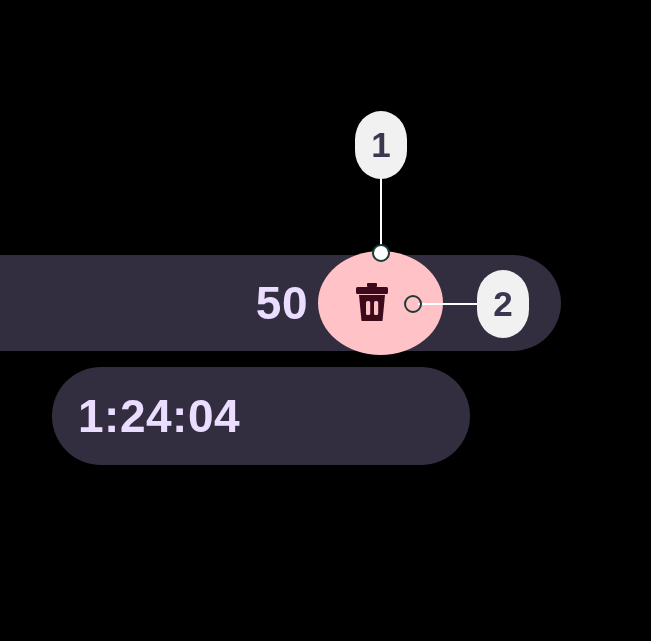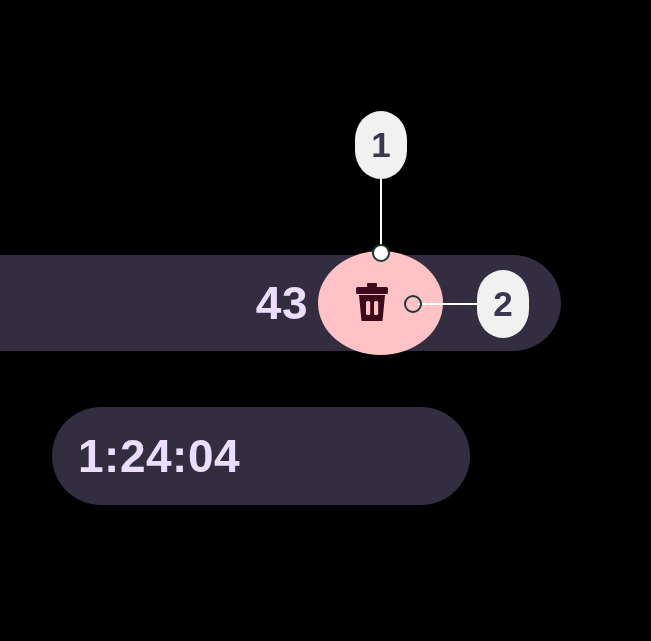--- a/index.html
+++ b/index.html
@@ -41,21 +41,20 @@
     font-size: 46px;
   }
   #pill-timer {
     left: 52px;
     top: 367px;
     width: 392px;
     height: 98px;
     border-radius: 49px;
     padding-left: 26px;
     font-size: 46px;
-    margin-top: 40px;
   }
 
   
   #delete-button {
     position: absolute;
     left: 318px;
     top: 251px;
     width: 125px;
     height: 104px;
     background: #FFC2C7;
@@ -137,21 +136,21 @@
     width: 52px;
     height: 68px;
   }
 </style>
 </head>
 <body>
 
 <div id="screen">
 
   <div class="pill" id="pill-count">
-    <span>43</span>
+    <span>50</span>
   </div>
 
   <div class="pill" id="pill-timer">
     <span>1:24:04</span>
   </div>
 
   <button id="delete-button">
     <span class="trash">
       <svg width="34" height="38" viewBox="0 0 34 38" xmlns="http://www.w3.org/2000/svg">
 

